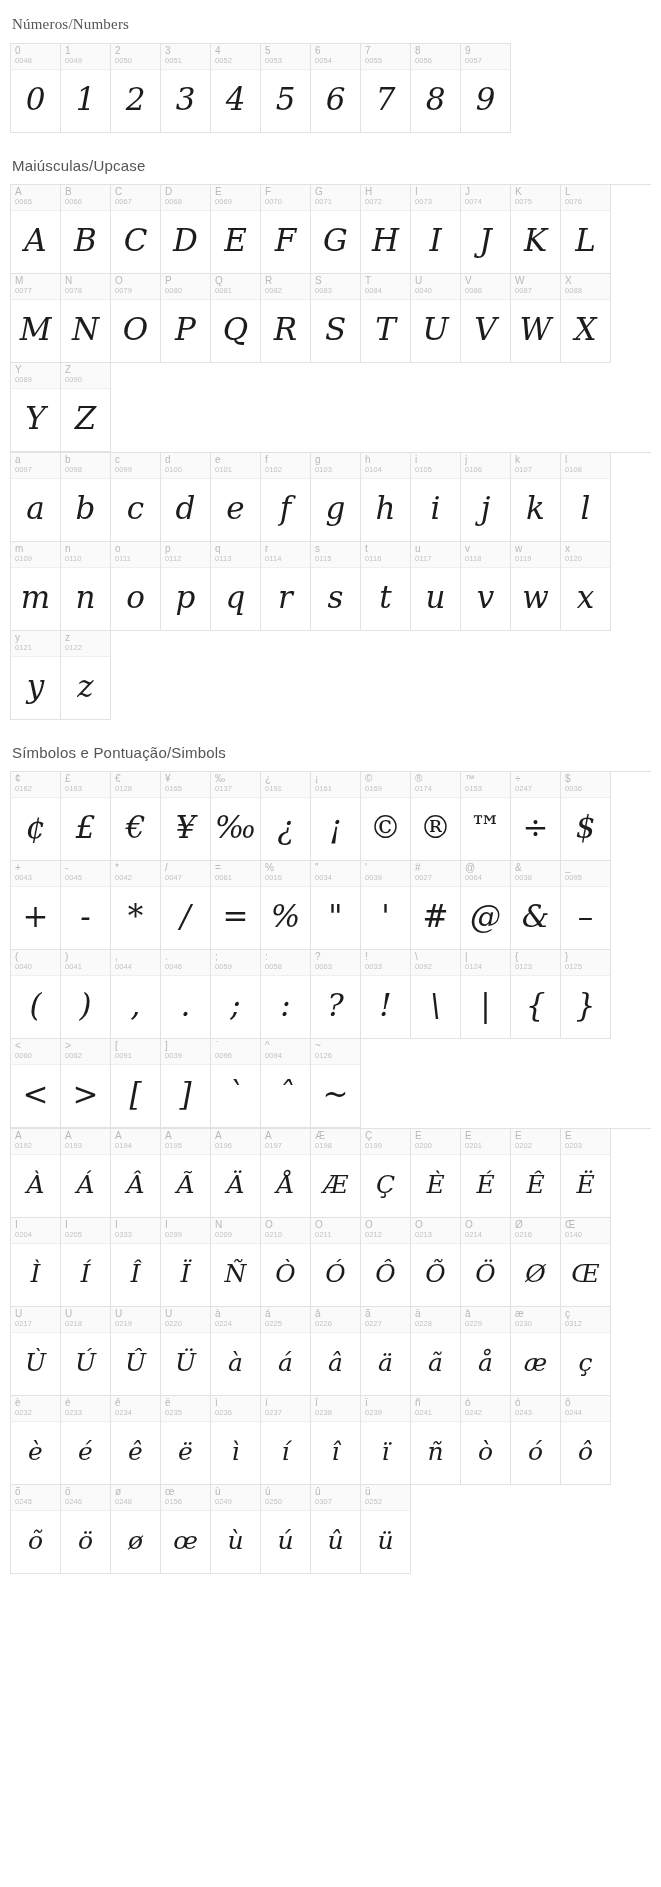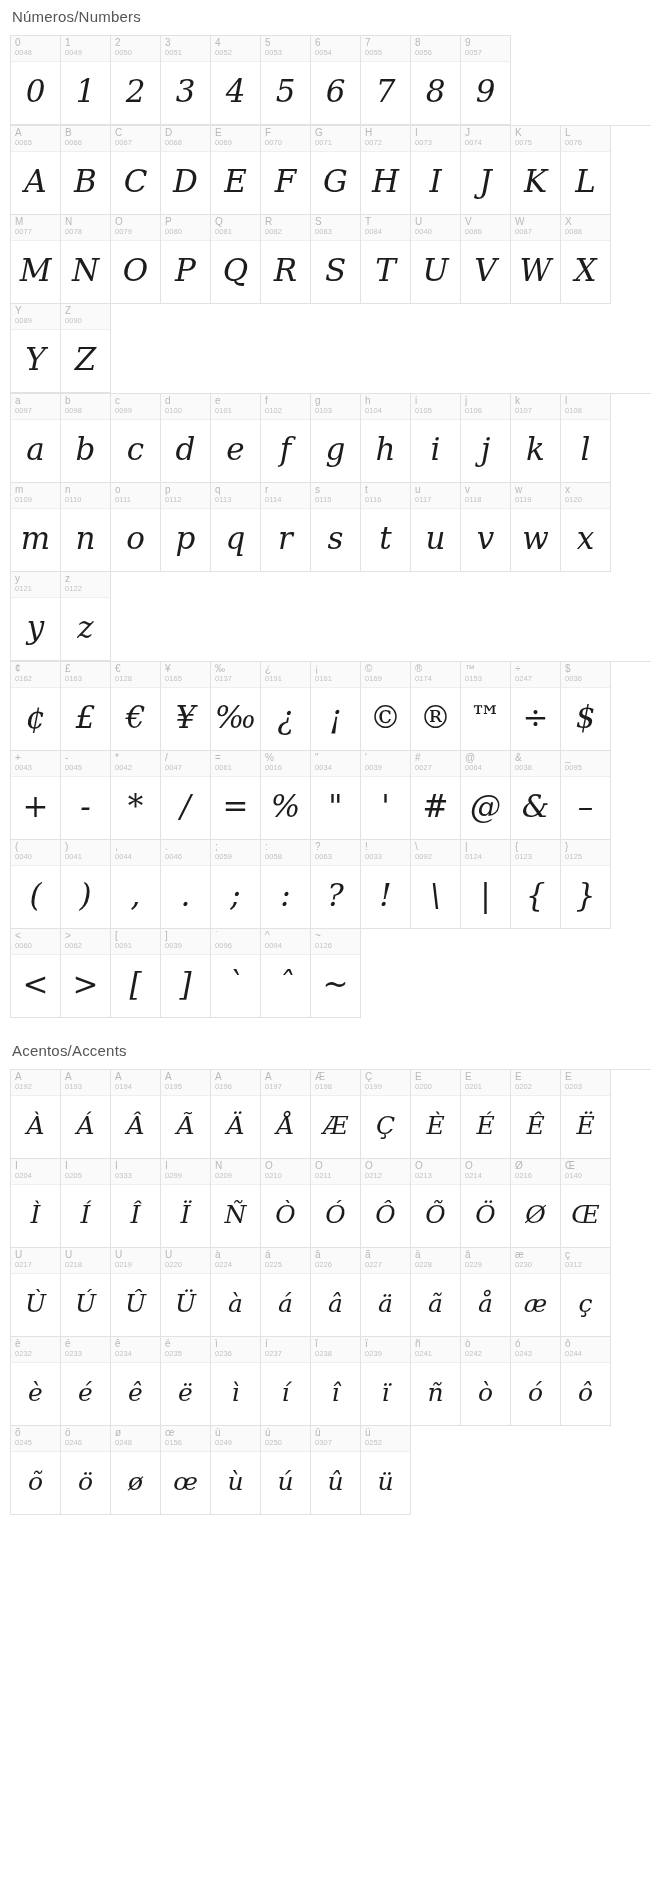--- a/index.html
+++ b/index.html
@@ -15,21 +15,21 @@
   }
   .page { width: 661px; padding: 0 10px; }
 
   .section-title {
     font-size: 15px;
     color: #555555;
     font-weight: 400;
     margin: 24px 0 10px 2px;
     letter-spacing: 0.2px;
   }
-  .section-title:first-of-type { margin-top: 8px; }
+  .section-title:first-of-type { margin-top: 16px; font-family: Liberation Serif, serif; }
 
   .glyph-grid {
     display: flex;
     flex-wrap: wrap;
     border-left: 1px solid #e2e2e2;
     border-top: 1px solid #e2e2e2;
     width: fit-content;
     max-width: 641px;
     background: #fff;
   }
@@ -148,20 +148,21 @@
           <div class="glyph-body">8</div>
         </div>
         <div class="glyph-cell">
           <div class="glyph-head">
             <span class="glyph-char">9</span>
             <span class="glyph-code">0057</span>
           </div>
           <div class="glyph-body">9</div>
         </div>
       </div>
+      <div class="section-title">Maiúsculas/Upcase</div>
       <div class="glyph-grid">
         <div class="glyph-cell">
           <div class="glyph-head">
             <span class="glyph-char">A</span>
             <span class="glyph-code">0065</span>
           </div>
           <div class="glyph-body">A</div>
         </div>
         <div class="glyph-cell">
           <div class="glyph-head">
@@ -516,20 +517,21 @@
           <div class="glyph-body">y</div>
         </div>
         <div class="glyph-cell">
           <div class="glyph-head">
             <span class="glyph-char">z</span>
             <span class="glyph-code">0122</span>
           </div>
           <div class="glyph-body">z</div>
         </div>
       </div>
+      <div class="section-title">Símbolos e Pontuação/Simbols</div>
       <div class="glyph-grid">
         <div class="glyph-cell">
           <div class="glyph-head">
             <span class="glyph-char">¢</span>
             <span class="glyph-code">0162</span>
           </div>
           <div class="glyph-body">¢</div>
         </div>
         <div class="glyph-cell">
           <div class="glyph-head">
@@ -819,21 +821,20 @@
           <div class="glyph-body">ˆ</div>
         </div>
         <div class="glyph-cell">
           <div class="glyph-head">
             <span class="glyph-char">~</span>
             <span class="glyph-code">0126</span>
           </div>
           <div class="glyph-body">~</div>
         </div>
       </div>
-      <div class="section-title">Acentos/Accents</div>
       <div class="glyph-grid">
         <div class="glyph-cell">
           <div class="glyph-head">
             <span class="glyph-char">À</span>
             <span class="glyph-code">0192</span>
           </div>
           <div class="glyph-body small">À</div>
         </div>
         <div class="glyph-cell">
           <div class="glyph-head">

